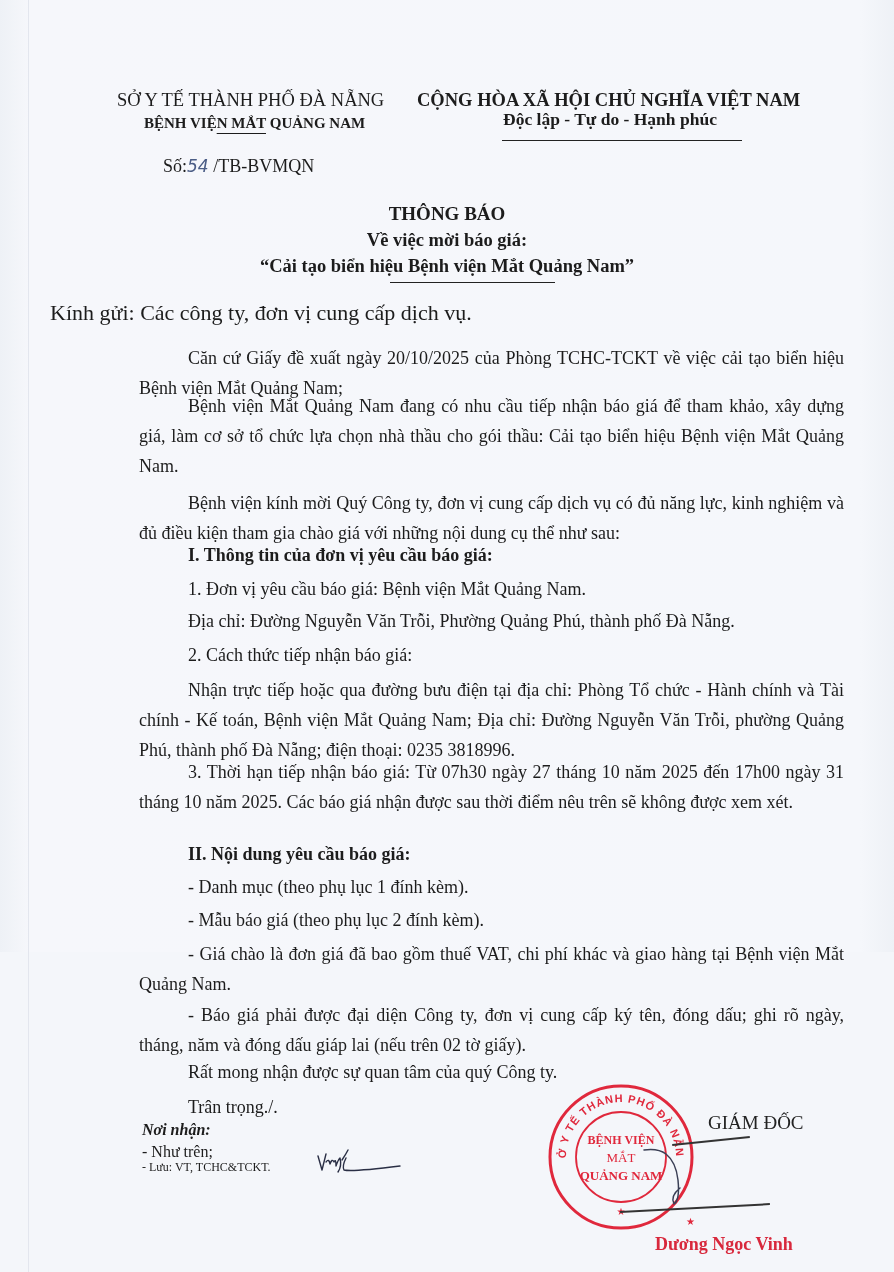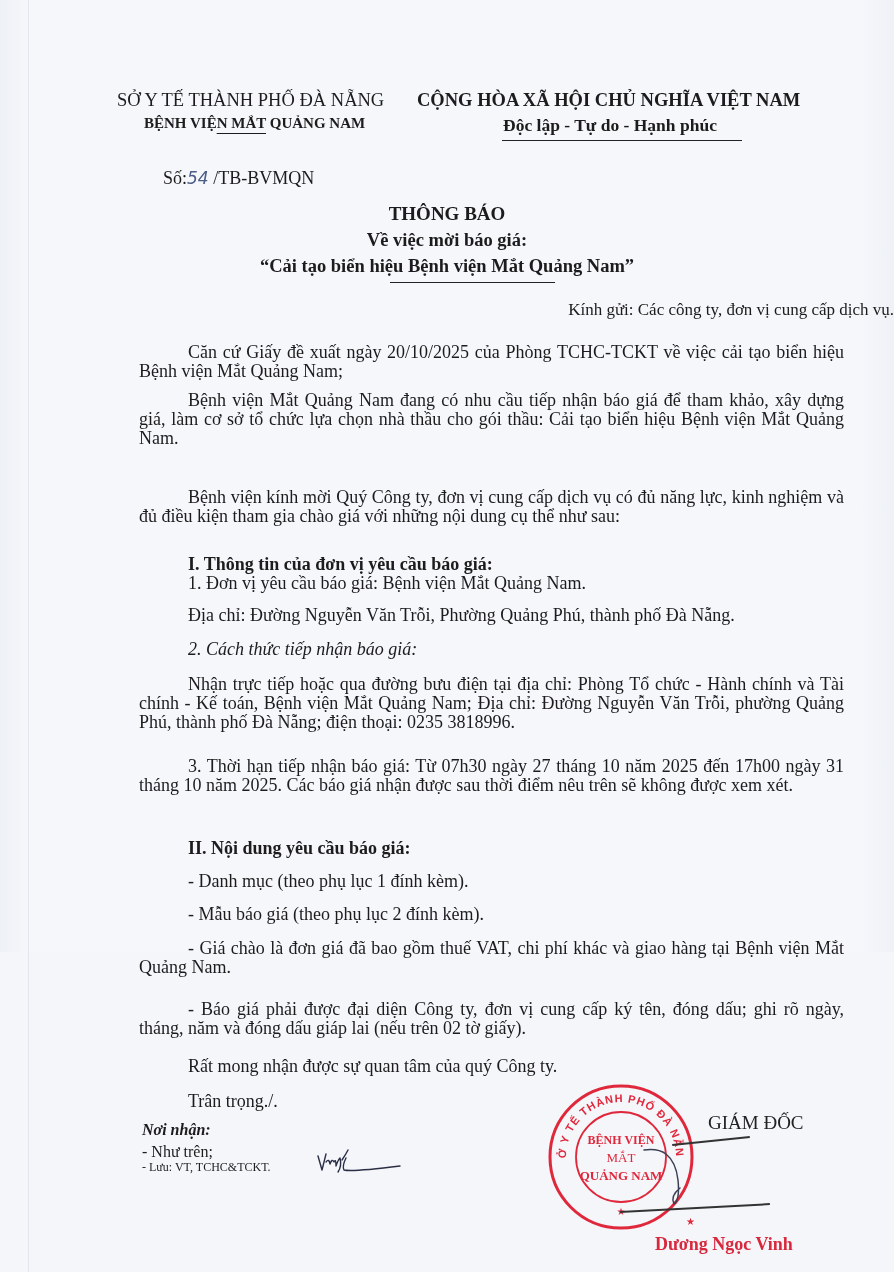--- a/index.html
+++ b/index.html
@@ -28,60 +28,60 @@
       width: 1px; height: 1272px;
       background: #e3e6ee;
     }
     .abs { position: absolute; white-space: nowrap; }
 
     
     .hdr-left-1 { left: 117px; top: 90px; font-size: 18.5px; }
     .hdr-left-2 { left: 112px; top: 115px; font-size: 15px; font-weight: bold; margin-left: 32px; }
     .hdr-left-2 .ul { text-decoration: underline; text-underline-offset: 5px; text-decoration-thickness: 1px; }
     .hdr-right-1 { left: 417px; top: 90px; font-size: 18.5px; font-weight: bold; }
-    .hdr-right-2 { left: 503px; top: 115px; font-size: 17.5px; font-weight: bold; }
+    .hdr-right-2 { left: 503px; top: 109px; font-size: 17.5px; font-weight: bold; }
     .hdr-right-2-line {
       position: absolute; left: 502px; top: 140px; width: 240px; height: 1px; background: #222;
     }
-    .so-line { left: 163px; top: 168px; font-size: 18px; }
+    .so-line { left: 163px; top: 156px; font-size: 18px; }
     .handwritten {
       font-family: "DejaVu Sans", sans-serif;
       color: #4b5d86;
       font-style: italic;
       font-size: 17px;
     }
     .date-line { left: 494px; top: 158px; font-size: 18px; font-style: italic; }
 
     
     .title { left: 0; width: 894px; text-align: center; top: 203px; font-size: 19px; font-weight: bold; }
     .subtitle-1 { left: 0; width: 894px; text-align: center; top: 230px; font-size: 18.5px; font-weight: bold; }
     .subtitle-2 { left: 0; width: 894px; text-align: center; top: 256px; font-size: 18.5px; font-weight: bold; }
     .subtitle-line { position: absolute; left: 390px; top: 282px; width: 165px; height: 1px; background: #222; }
-    .greeting { left: 0; width: 894px; text-align: right; top: 300px; font-size: 17px; padding-left: 50px; box-sizing: border-box; }
+    .greeting { left: 0; width: 894px; text-align: left; top: 300px; font-size: 22px; padding-left: 50px; box-sizing: border-box; }
 
     
     .body-block {
       position: absolute;
       left: 139px;
       width: 705px;
       font-size: 18px;
-      line-height: 19px;
+      line-height: 30px;
       text-align: justify;
       text-align-last: left;
     }
     .indent { text-indent: 49px; }
     .bold { font-weight: bold; }
 
     .p1 { top: 343px; }
     .p2 { top: 391px; }
     .p3 { top: 488px; }
-    .sec1 { top: 540px; margin-top: 15px; }
+    .sec1 { top: 540px; }
     .item1 { top: 574px; }
     .addr { top: 606px; }
-    .item2 { top: 640px; font-style: italic; }
+    .item2 { top: 640px; }
     .item2-body { top: 675px; }
     .item3 { top: 757px; }
     .sec2 { top: 839px; }
     .b1 { top: 872px; }
     .b2 { top: 905px; }
     .b3 { top: 939px; }
     .b4 { top: 1000px; }
     .closing { top: 1057px; }
     .regards { top: 1092px; }
 

